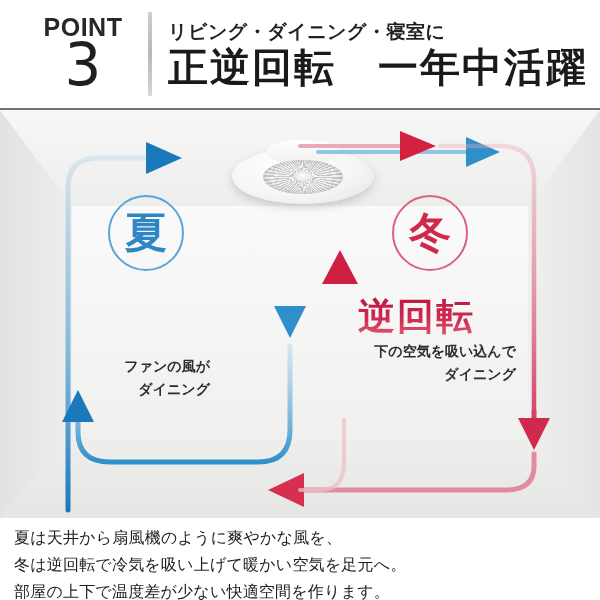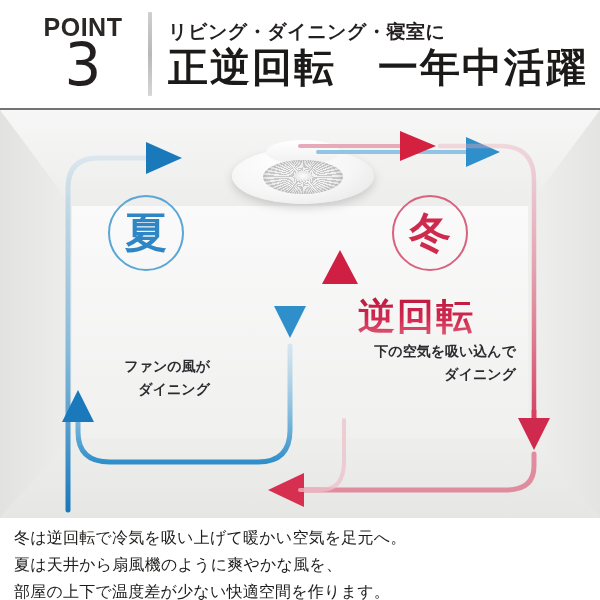--- a/index.html
+++ b/index.html
@@ -354,18 +354,18 @@
       <div>ファンの風が</div>
       <div>ダイニング</div>
     </div>
     <div class="caption caption-right">
       <div>下の空気を吸い込んで</div>
       <div>ダイニング</div>
     </div>
   </div>
 
   <div class="bottom">
+    <p>夏は天井から扇風機のように爽やかな風を、</p>
     <p>冬は逆回転で冷気を吸い上げて暖かい空気を足元へ。</p>
-    <p>夏は天井から扇風機のように爽やかな風を、</p>
     <p>部屋の上下で温度差が少ない快適空間を作ります。</p>
   </div>
 
 </div>
 
 </body></html>

